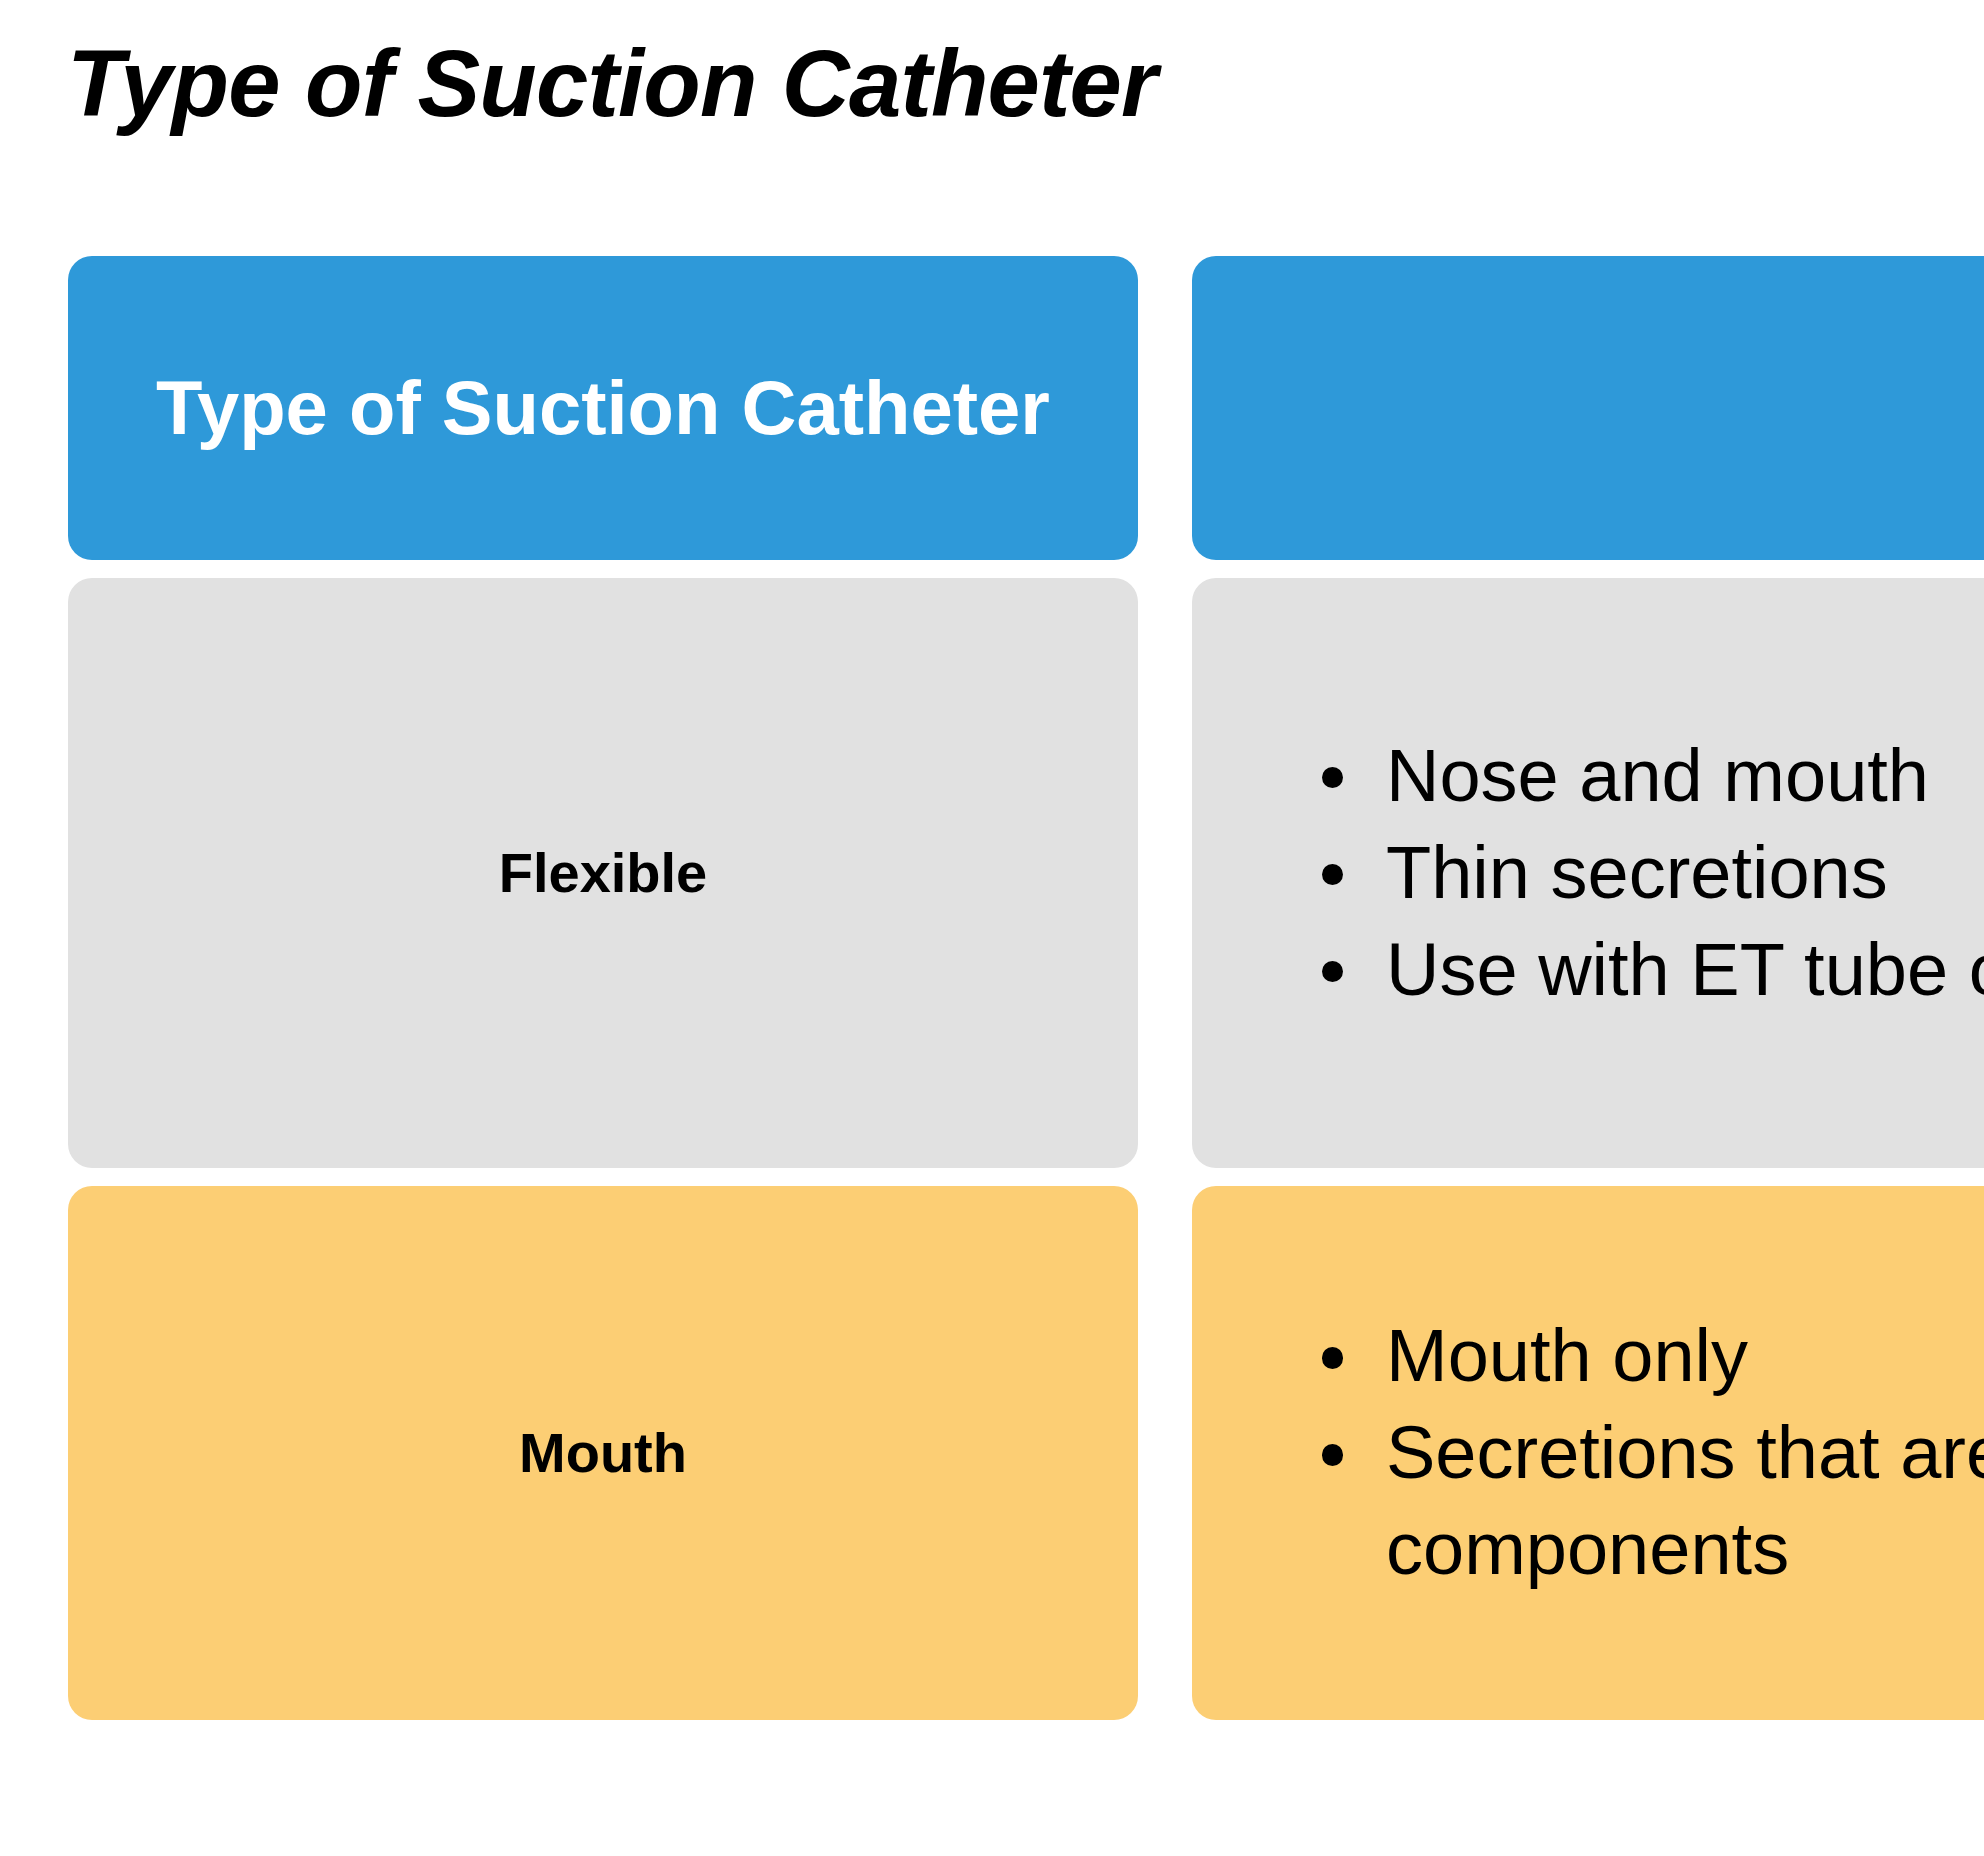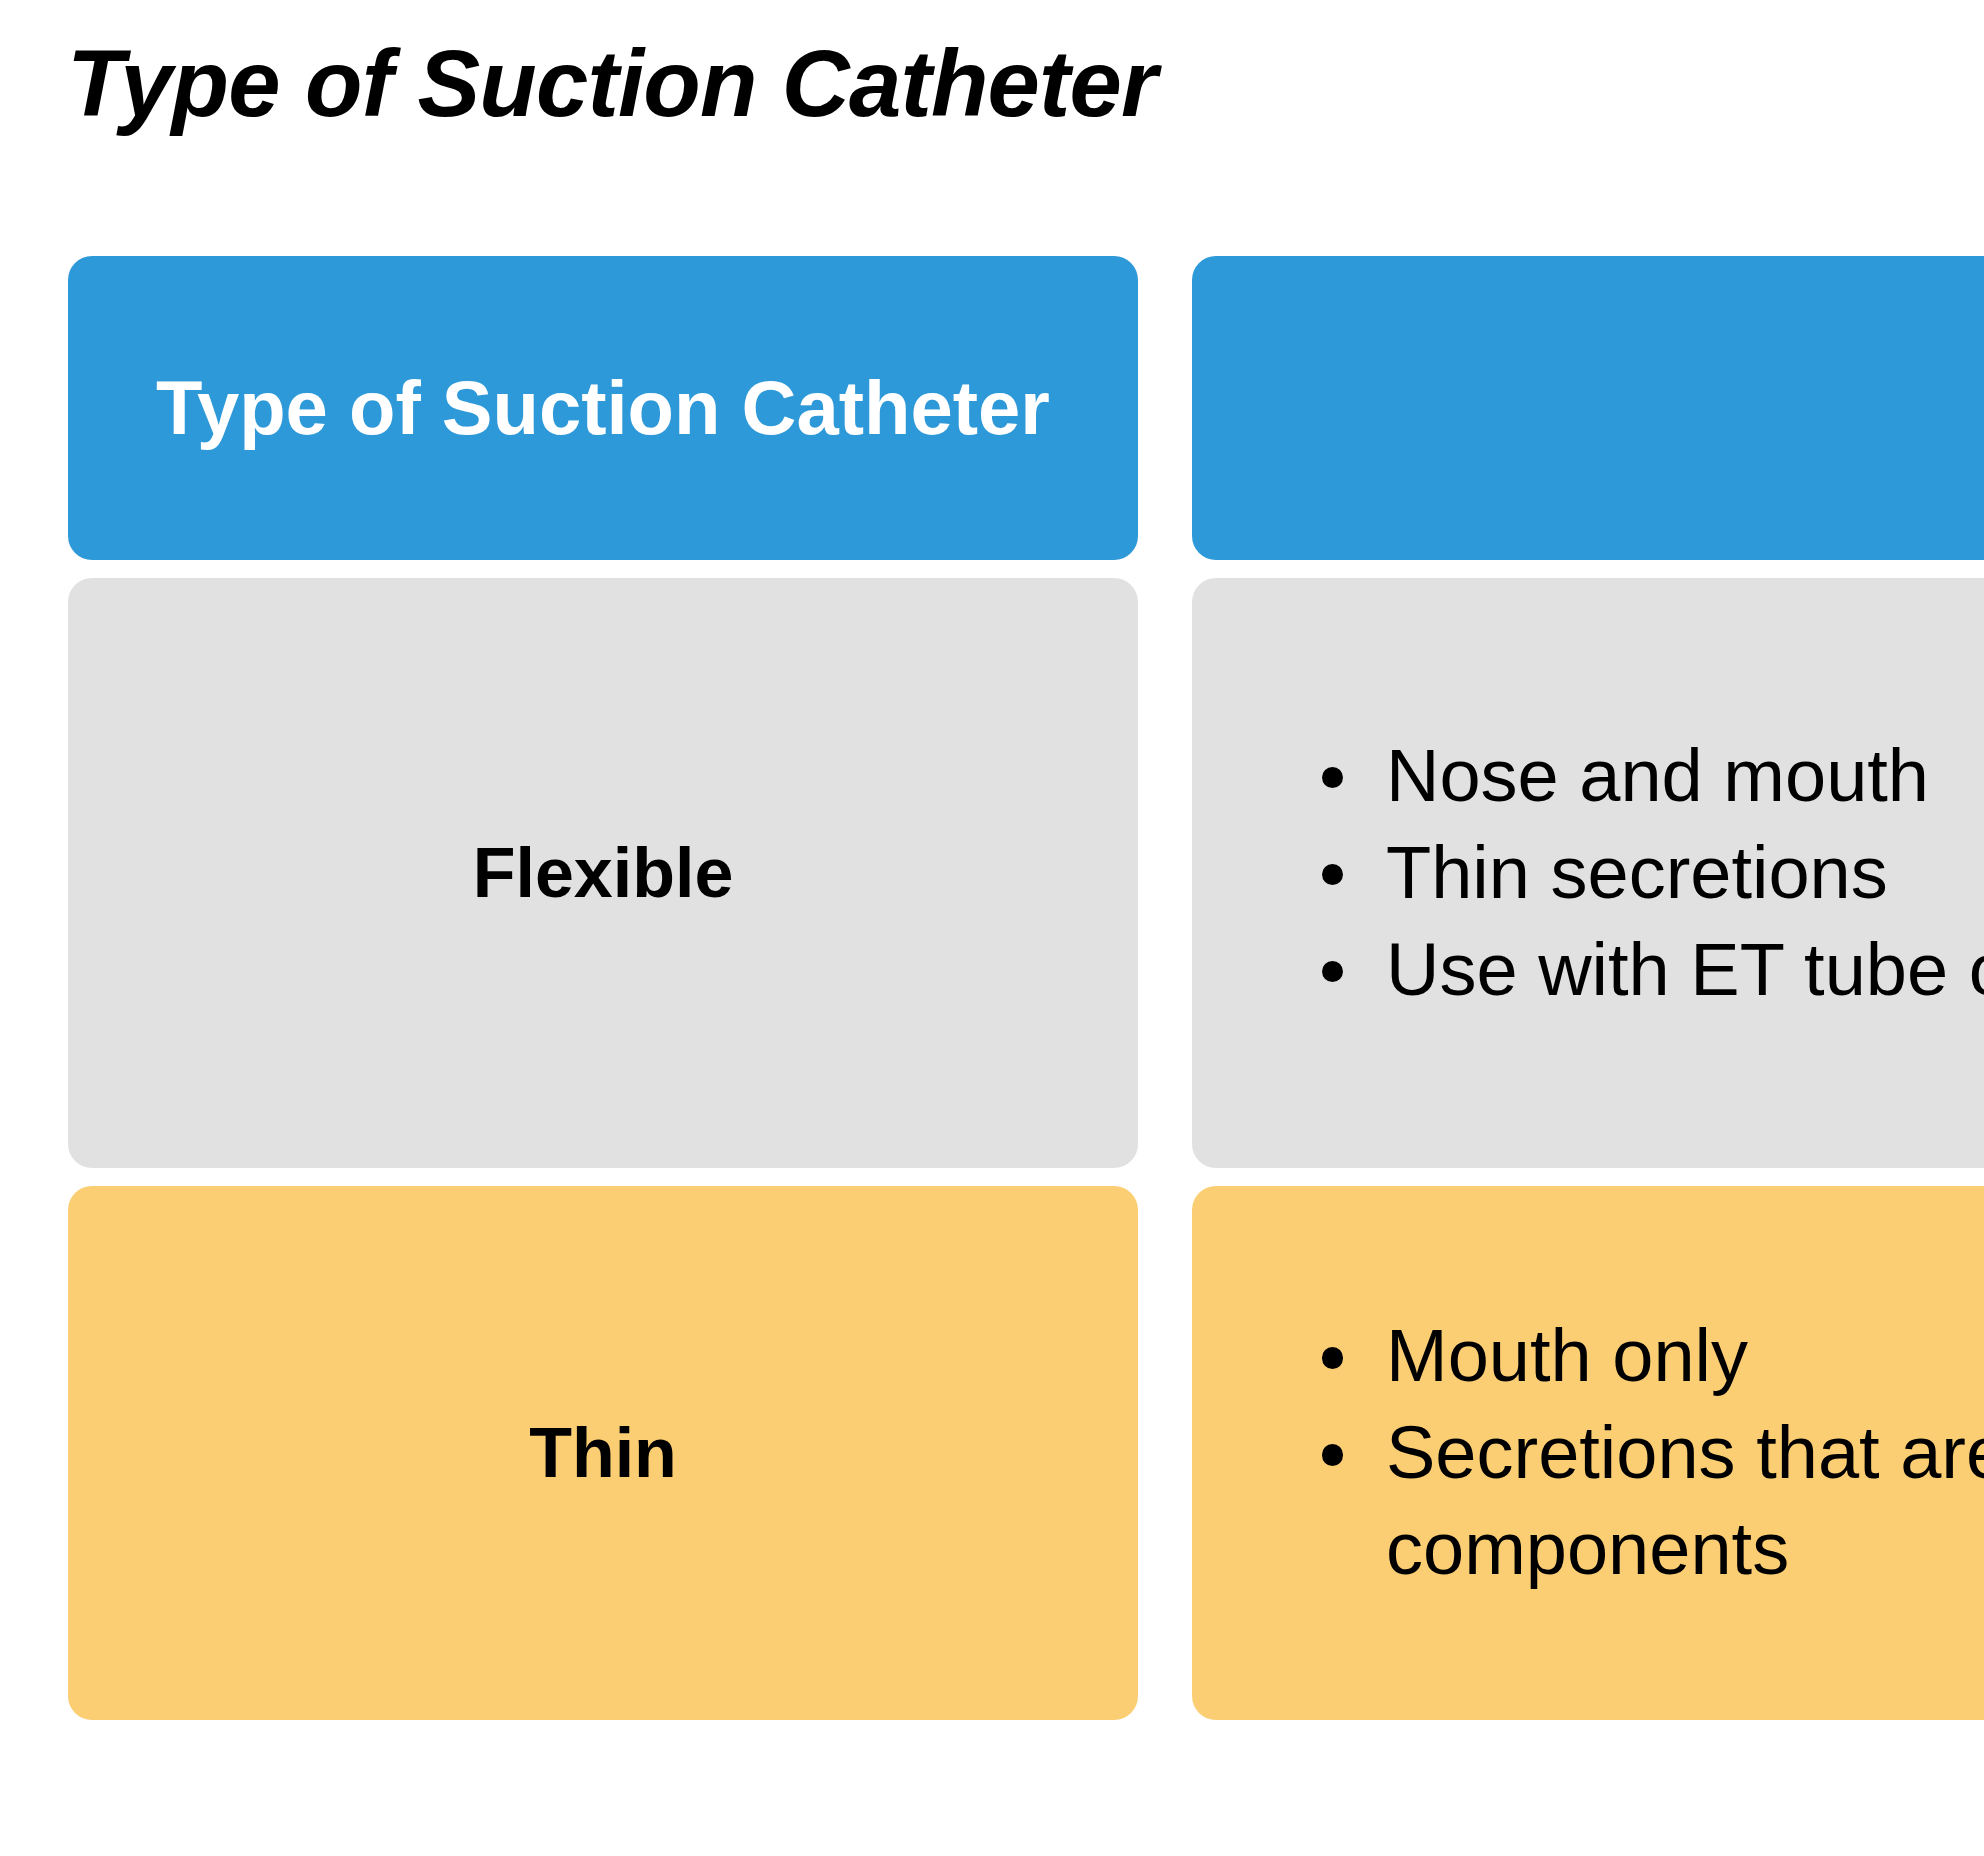--- a/index.html
+++ b/index.html
@@ -100,21 +100,21 @@
 
   
   .row-stiff .cell {
     background: #fcce74;
     height: 534px;
   }
 
   .cat-label {
     color: #000000;
     font-weight: bold;
-    font-size: 70px;
+    font-size: 56px;
     line-height: 1.1;
   }
 
   
   .bullets {
     list-style: none;
     margin: 0;
     padding: 0 79px 0 126px;
     width: 100%;
     box-sizing: border-box;
@@ -178,21 +178,21 @@
           <li class="bullet-item">
             <span class="bullet-dot"></span>
             <span class="bullet-text">Use with ET tube or NPA</span>
           </li>
         </ul>
       </div>
     </div>
 
     <div class="row row-stiff">
       <div class="cell col-type">
-        <span class="cat-label">Thin</span>
+        <span class="cat-label">Mouth</span>
       </div>
       <div class="cell col-uses">
         <ul class="bullets">
           <li class="bullet-item">
             <span class="bullet-dot"></span>
             <span class="bullet-text">Mouth only</span>
           </li>
           <li class="bullet-item">
             <span class="bullet-dot"></span>
             <span class="bullet-text">Secretions that are thick or have solid components</span>

